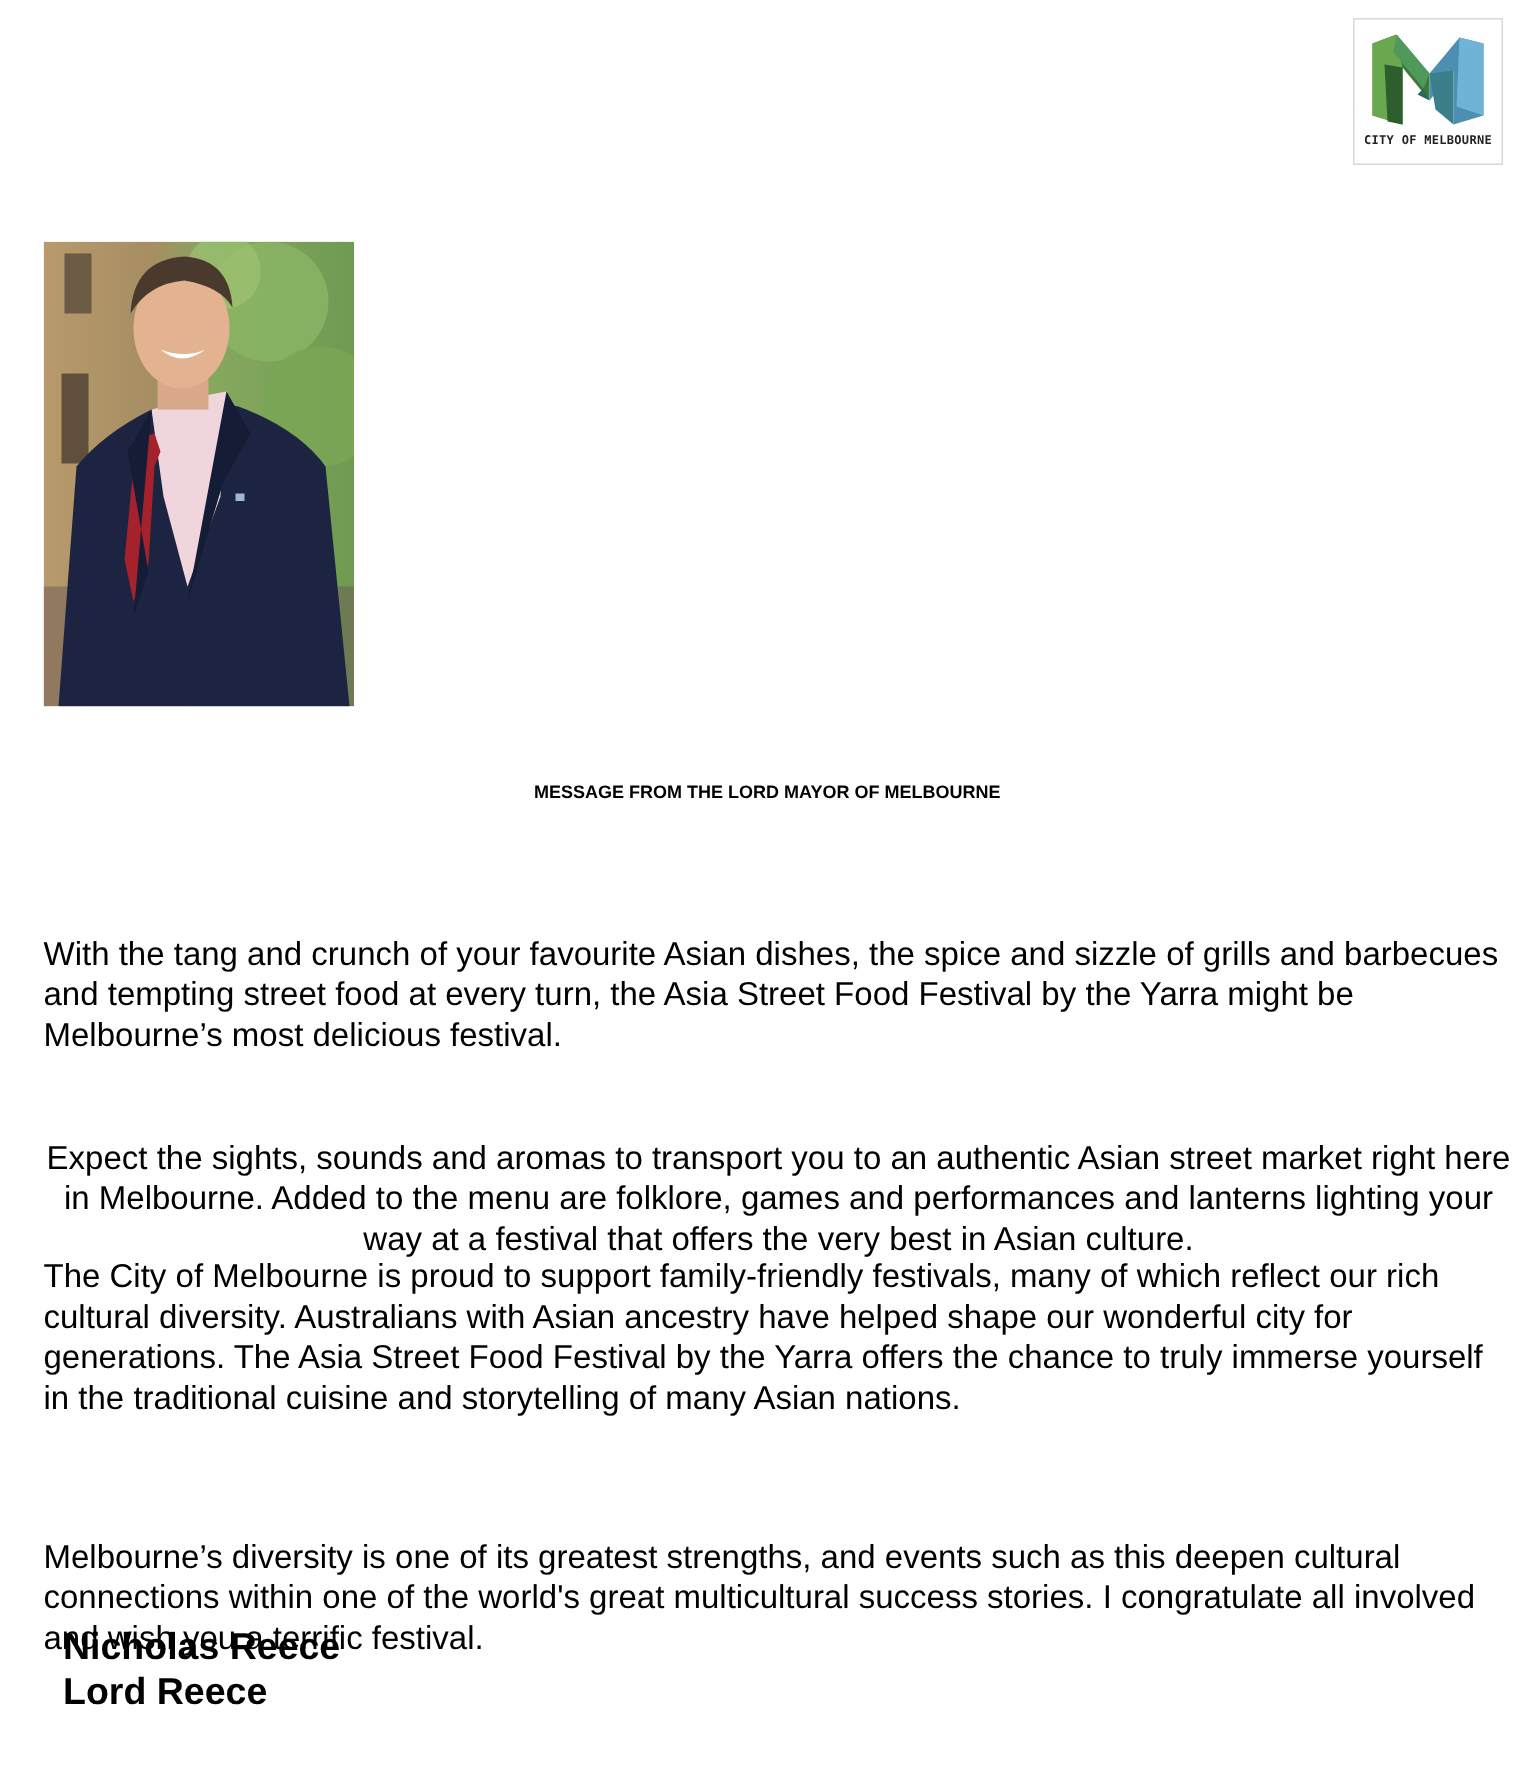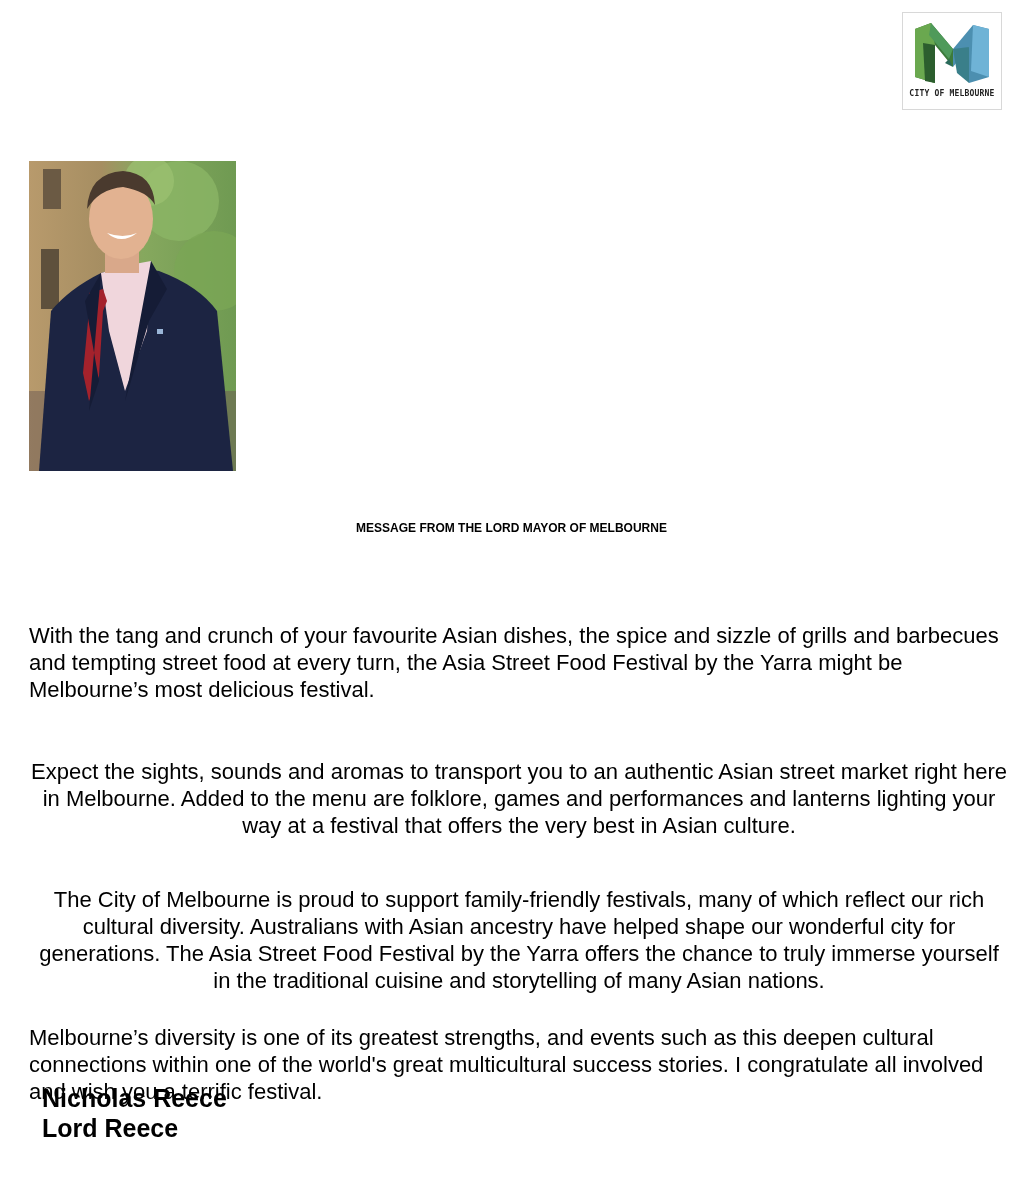--- a/index.html
+++ b/index.html
@@ -23,21 +23,21 @@
     .title {
       position: absolute; left: 0; right: 0; top: 521px; text-align: center;
       font-size: 12px; font-weight: bold; letter-spacing: 0px;
     }
     .para {
       position: absolute; left: 29px; width: 980px; margin: 0;
       font-size: 22px; line-height: 27px;
     }
     .p1 { top: 622px; }
     .p2 { top: 758px; text-align: center; }
-    .p3 { top: 886px; text-align: center; }
+    .p3 { top: 837px; }
     .p4 { top: 1024px; }
     .sig {
       position: absolute; left: 42px; top: 1083px; font-size: 25px; font-weight: bold; line-height: 30px;
     }
   </style>
 </head>
 <body>
 
 <div class="logo-box">
   <svg width="78" height="62" viewBox="0 0 78 62">

